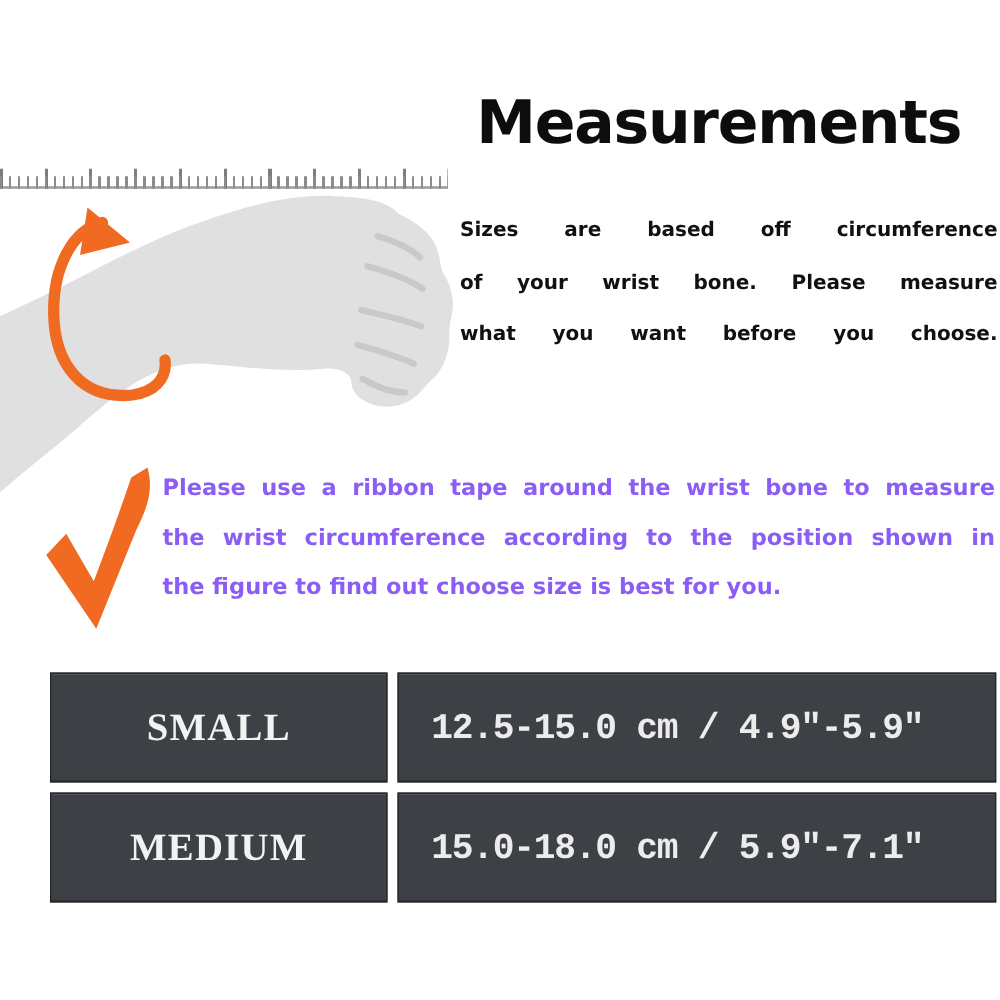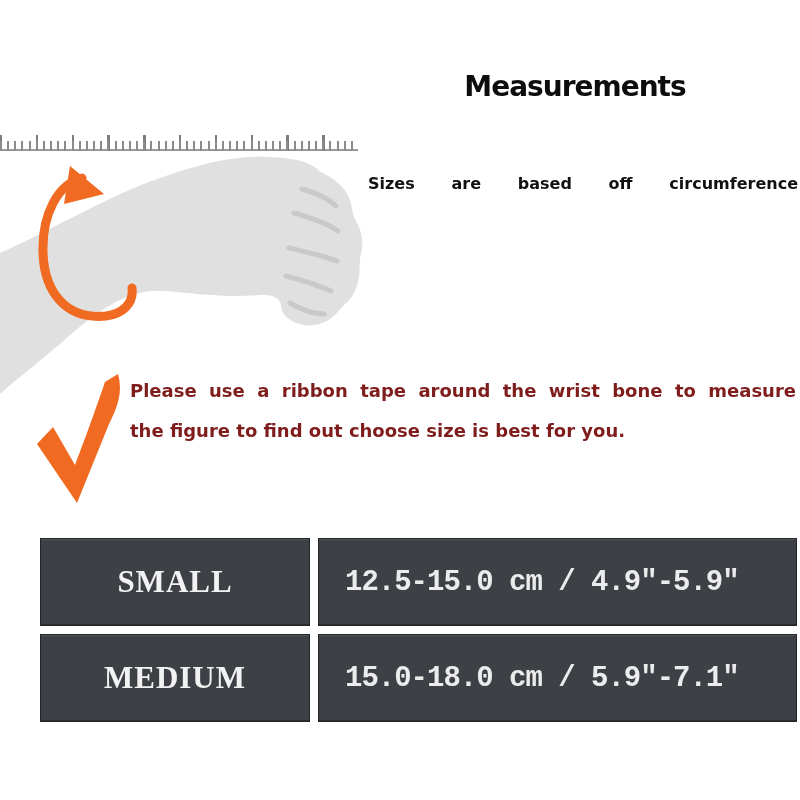--- a/index.html
+++ b/index.html
@@ -8,21 +8,21 @@
     background:#ffffff;
     font-family:"DejaVu Sans", sans-serif;
     color:#151515;
   }
   .abs{position:absolute;}
 
   
   .page-title{
     left:370px;top:70px;width:410px;
     text-align:center;
-    font-size:28px;font-weight:700;letter-spacing:-1px;
+    font-size:48px;font-weight:700;letter-spacing:-1px;
     color:#0d0d0d;
   }
 
   
   .ruler{
     left:0;top:131px;width:358px;height:20px;
     background:
       repeating-linear-gradient(90deg,#8b8b8b 0 2px,transparent 2px 7.16px) left bottom/100% 10px no-repeat,
       repeating-linear-gradient(90deg,#7d7d7d 0 2.4px,transparent 2.4px 35.8px) left bottom/100% 16px no-repeat,
       linear-gradient(#9a9a9a,#9a9a9a) left bottom/100% 2px no-repeat;
@@ -39,21 +39,21 @@
   .intro .line{
     line-height:41.5px;height:41.5px;
     text-align:justify;text-align-last:justify;
     white-space:nowrap;
   }
 
   
   .check-svg{left:35px;top:372px;}
   .instruction{
     left:130px;top:371px;width:666px;
-    font-size:18px;font-weight:700;color:#7f1d1d;
+    font-size:18px;font-weight:700;color:#8b5cf6;
   }
   .instruction .line{
     line-height:39.5px;height:39.5px;
     text-align:justify;text-align-last:justify;
     white-space:nowrap;
   }
   .instruction .line.last{text-align-last:left;}
 
   
   .size-table{
@@ -122,28 +122,31 @@
   <g>
     <path d="M 132,140 C 134,156 122,166 106,168
              C 66,172 44,144 43,104
              C 42,66 58,36 82,30" fill="none" stroke="#F06A21" stroke-width="9" stroke-linecap="round"></path>
     <polygon points="70,18 104,46 64,56" fill="#F06A21"></polygon>
   </g>
 </svg>
 
 <div class="abs intro">
   <div class="line">Sizes are based off circumference</div>
+  <div class="line">of your wrist bone. Please measure</div>
+  <div class="line">what you want before you choose.</div>
 </div>
 
 <svg class="abs check-svg" width="110" height="132" viewBox="0 0 110 132">
   <path d="M 83,2 C 88,20 83,34 74,52 L 42,131 L 2,72 L 18,55 L 40,93 C 52,62 66,22 70,10 Z" fill="#F06A21"></path>
 </svg>
 
 <div class="abs instruction">
   <div class="line">Please use a ribbon tape around the wrist bone to measure</div>
+  <div class="line">the wrist circumference according to the position shown in</div>
   <div class="line last">the figure to find out choose size is best for you.</div>
 </div>
 
 <div class="abs size-table">
   <div class="cell size">SMALL</div>
   <div class="cell range">12.5-15.0 cm / 4.9"-5.9"</div>
   <div class="cell size">MEDIUM</div>
   <div class="cell range">15.0-18.0 cm / 5.9"-7.1"</div>
 </div>
 

